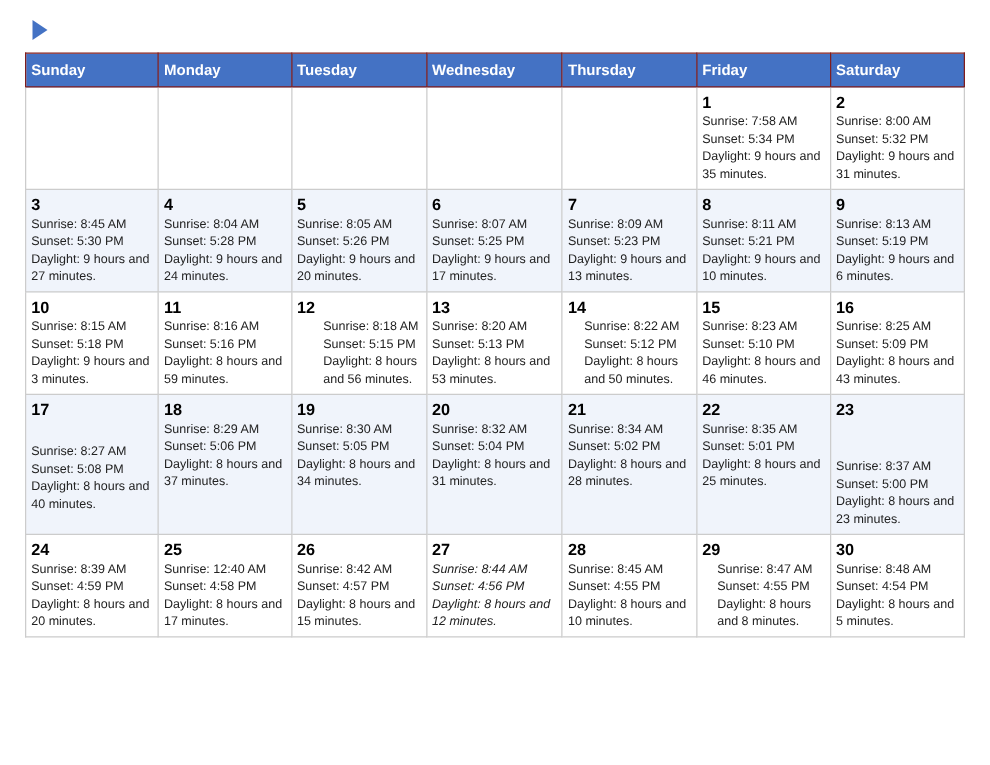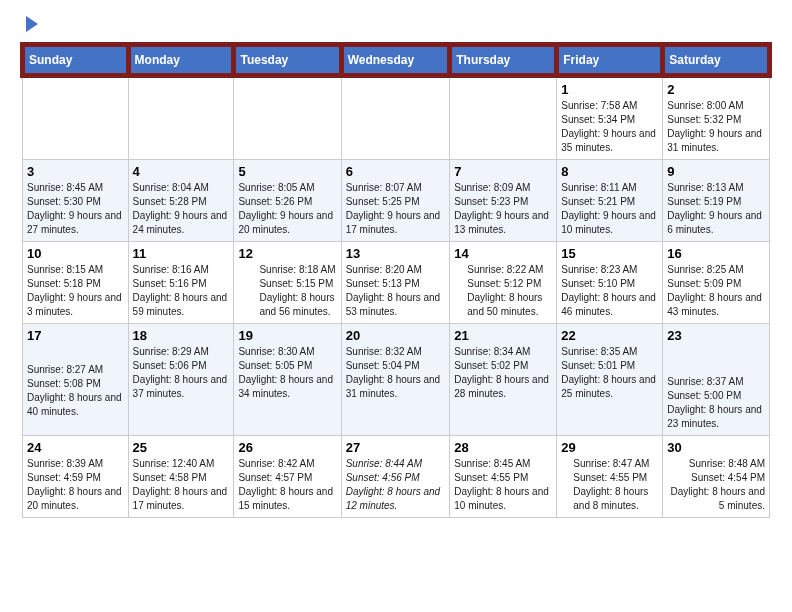--- a/index.html
+++ b/index.html
@@ -62,21 +62,21 @@
       border-collapse: collapse;
       font-size: 11px;
     }
     thead tr th {
       background-color: #4472C4;
       color: #fff;
       padding: 6px 4px;
       text-align: left;
       font-weight: bold;
       font-size: 12px;
-      border: 5px solid #7f1d1d;
+      border: 1px solid #7f1d1d;
     }
     tbody tr td {
       border: 1px solid #ccc;
       vertical-align: top;
       padding: 4px;
       width: 113px;
       height: 80px;
       background: #fff;
     }
     tbody tr:nth-child(even) td {
@@ -310,19 +310,19 @@
 Daylight: 8 hours and 10 minutes.</div>
         </td>
         <td>
           <span class="day-num">29</span>
           <div class="day-info" style="white-space: pre-line; margin-left: 12px;">Sunrise: 8:47 AM
 Sunset: 4:55 PM
 Daylight: 8 hours and 8 minutes.</div>
         </td>
         <td>
           <span class="day-num">30</span>
-          <div class="day-info" style="white-space: pre-line; text-align: right;">Sunrise: 8:48 AM
+          <div class="day-info" style="white-space: pre-line;">Sunrise: 8:48 AM
 Sunset: 4:54 PM
 Daylight: 8 hours and 5 minutes.</div>
         </td>
       </tr>
     </tbody>
 </table>
 
 </body></html>

